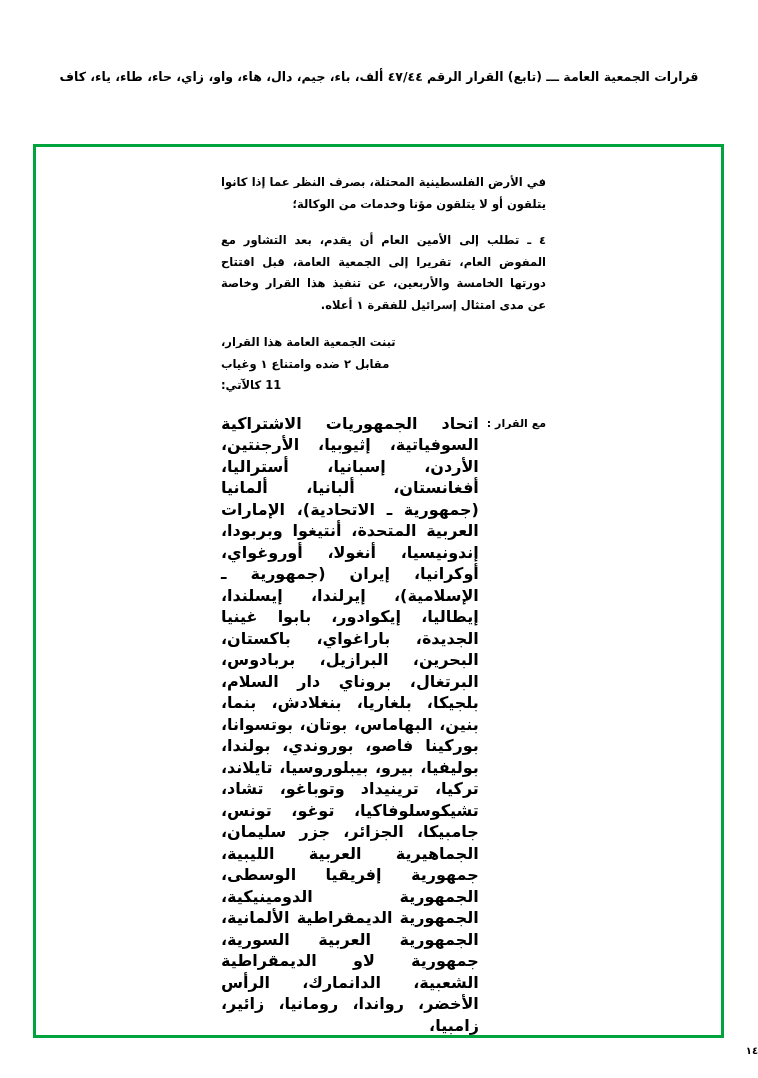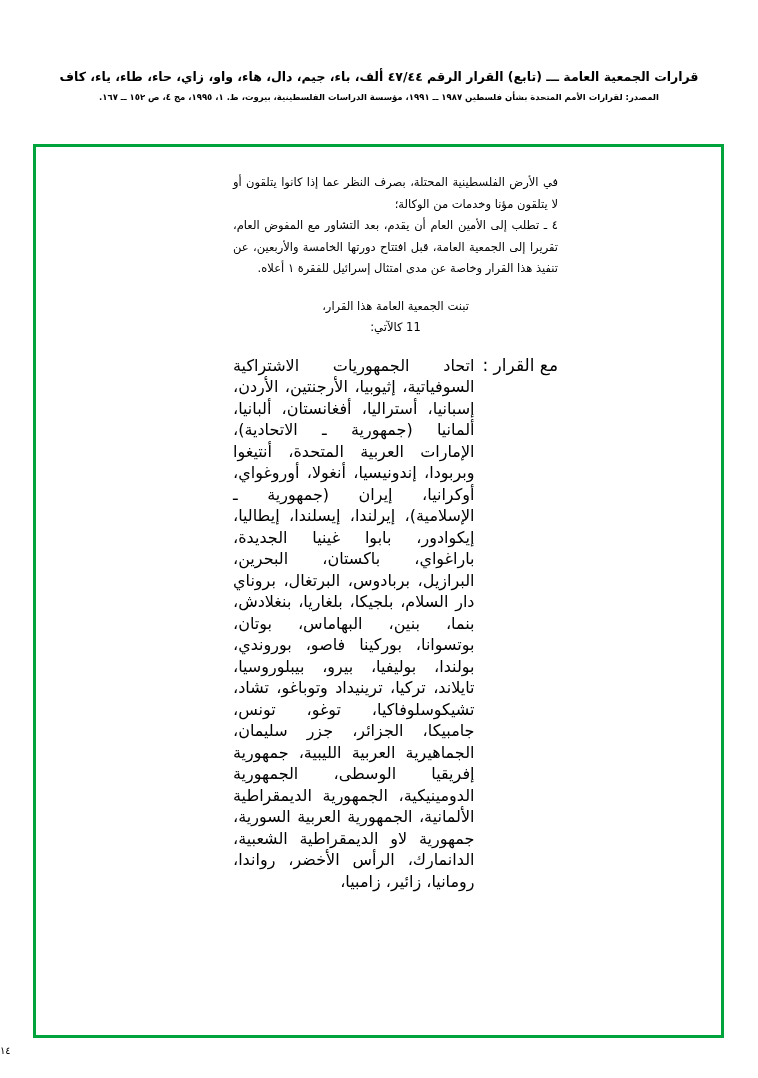--- a/index.html
+++ b/index.html
@@ -45,87 +45,89 @@
     top: 144px;
     left: 33px;
     width: 691px;
     height: 894px;
     border: 3px solid #00a33c;
     box-sizing: border-box;
   }
   .content {
     position: absolute;
     top: 172px;
-    right: 200px;
+    right: 212px;
     width: 325px;
     direction: rtl;
     text-align: justify;
     text-justify: inter-word;
     font-size: 11.5px;
     line-height: 21.5px;
+    font-weight: bold;
   }
   .para {
     margin: 0 0 0 0;
   }
   .para.gap-sm {
+    margin-top: 15px;
   }
   .list-block {
     display: flex;
     flex-direction: row;
     align-items: flex-start;
     direction: rtl;
   }
   .list-label {
     white-space: nowrap;
     flex: 0 0 auto;
     padding-left: 8px;
-    font-size: 17px;
+    font-size: 11px;
     line-height: 21.5px;
   }
   .list-body {
     flex: 1 1 auto;
     text-align: justify;
     font-size: 16px;
     line-height: 21.5px;
   }
   .tally {
-    text-align: center;
+    text-align: left;
     font-size: 11.5px;
     line-height: 21.5px;
   }
   .footer {
     position: absolute;
     bottom: 22px;
     left: 0;
     right: 0;
-    text-align: left;
+    text-align: right;
     font-size: 10px;
-    font-weight: normal;
+    font-weight: bold;
   }
 </style>
 </head>
 <body>
 
 <div class="page">
 
   <div class="header">
     <div class="header-title">قرارات الجمعية العامة ـــ (تابع) القرار الرقم ٤٧/٤٤ ألف، باء، جيم، دال، هاء، واو، زاي، حاء، طاء، ياء، كاف</div>
-    <div class="header-source">المصدر: لقرارات الأمم المتحدة بشأن فلسطين ١٩٨٧ ــ ١٩٩١، مؤسسة الدراسات الفلسطينية، بيروت، ط. ١، ١٩٩٥، مج ٤، ص ١٥٢ ــ ١٦٧.</div>
   </div>
 
   <div class="frame"></div>
 
   <div class="content">
 
     <p class="para">في الأرض الفلسطينية المحتلة، بصرف النظر عما إذا كانوا يتلقون أو لا يتلقون مؤنا وخدمات من الوكالة؛</p>
 
     <p class="para gap-sm">٤ ـ تطلب إلى الأمين العام أن يقدم، بعد التشاور مع المفوض العام، تقريرا إلى الجمعية العامة، قبل افتتاح دورتها الخامسة والأربعين، عن تنفيذ هذا القرار وخاصة عن مدى امتثال إسرائيل للفقرة ١ أعلاه.</p>
 
     <div class="tally" style="margin-top: 16px;">
       <div>تبنت الجمعية العامة هذا القرار،</div>
+      <div>مقابل ٢ ضده وامتناع ١ وغياب</div>
       <div>11 كالآتي:</div>
     </div>
 
     <div class="list-block" style="margin-top: 16px;">
       <div class="list-label">مع القرار  :</div>
       <div class="list-body">اتحاد الجمهوريات الاشتراكية السوفياتية، إثيوبيا، الأرجنتين، الأردن، إسبانيا، أستراليا، أفغانستان، ألبانيا، ألمانيا (جمهورية ـ الاتحادية)، الإمارات العربية المتحدة، أنتيغوا وبربودا، إندونيسيا، أنغولا، أوروغواي، أوكرانيا، إيران (جمهورية ـ الإسلامية)، إيرلندا، إيسلندا، إيطاليا، إيكوادور، بابوا غينيا الجديدة، باراغواي، باكستان، البحرين، البرازيل، بربادوس، البرتغال، بروناي دار السلام، بلجيكا، بلغاريا، بنغلادش، بنما، بنين، البهاماس، بوتان، بوتسوانا، بوركينا فاصو، بوروندي، بولندا، بوليفيا، بيرو، بيبلوروسيا، تايلاند، تركيا، ترينيداد وتوباغو، تشاد، تشيكوسلوفاكيا، توغو، تونس، جامبيكا، الجزائر، جزر سليمان، الجماهيرية العربية الليبية، جمهورية إفريقيا الوسطى، الجمهورية الدومينيكية، الجمهورية الديمقراطية الألمانية، الجمهورية العربية السورية، جمهورية لاو الديمقراطية الشعبية، الدانمارك، الرأس الأخضر، رواندا، رومانيا، زائير، زامبيا،</div>
     </div>
 
   </div>
 

